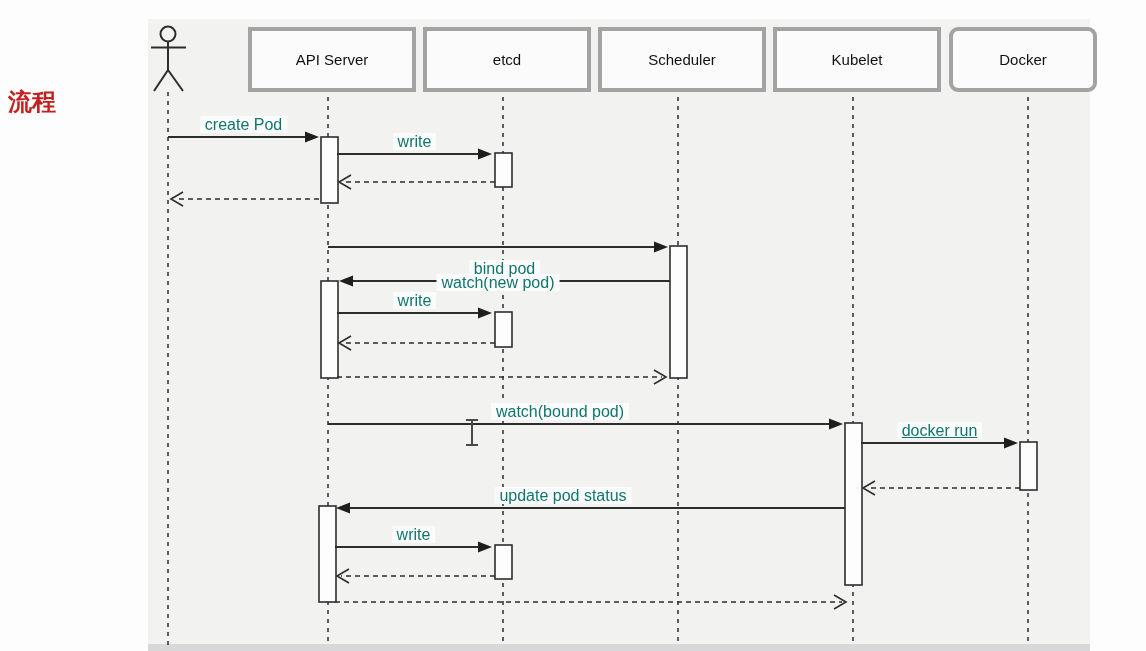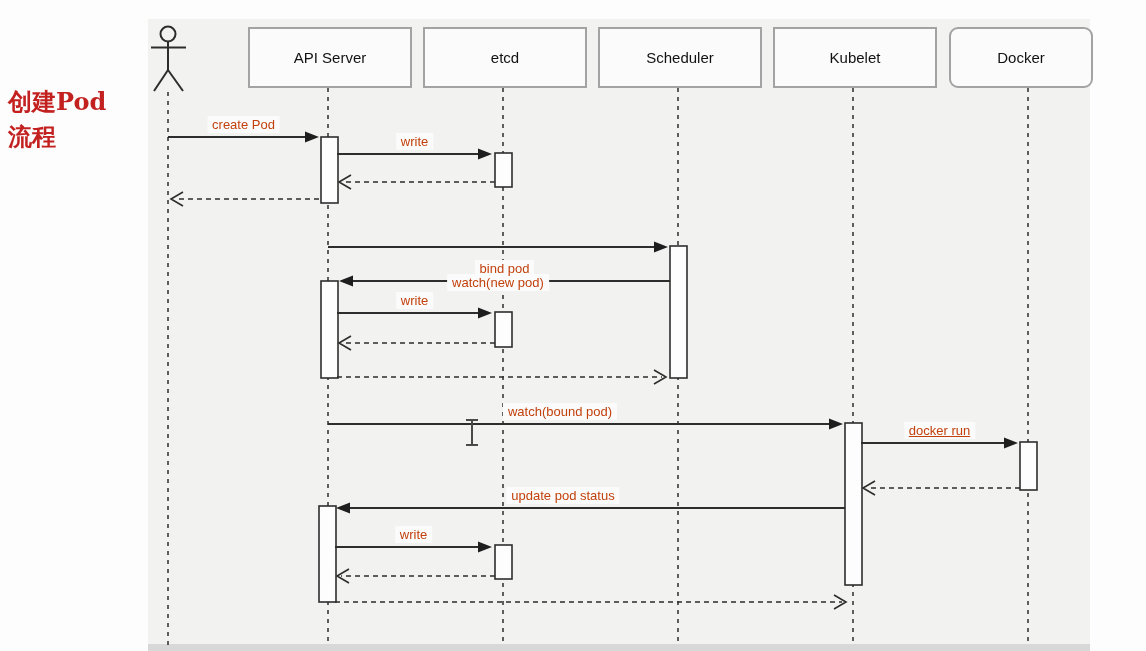--- a/index.html
+++ b/index.html
@@ -3,34 +3,33 @@
 <meta charset="utf-8">
 <style>
   html,body{margin:0;padding:0;background:#fdfdfd;font-family:"Liberation Sans",sans-serif;}
   .canvas{position:relative;width:1146px;height:651px;overflow:hidden;background:#fdfdfd;}
   .panel{position:absolute;left:148px;top:19px;width:942px;height:625px;background:#f2f2f1;}
   .bottom-strip{position:absolute;left:148px;top:644px;width:942px;height:7px;background:#d8d8d8;}
   .note{position:absolute;left:8px;top:84px;font-size:24px;line-height:35px;
         font-family:"DejaVu Serif","Liberation Serif",serif;font-weight:600;}
   .note div{white-space:nowrap;}
   svg.layer{position:absolute;left:0;top:0;}
-  .participant{position:absolute;top:27px;height:57px;background:#fbfbfb;border:2px solid #a3a3a3;
+  .participant{position:absolute;top:27px;height:57px;background:#fbfbfb;border:4px solid #a3a3a3;
         display:flex;align-items:center;justify-content:center;font-size:15px;color:#111;box-sizing:content-box;}
-  .msg-label{position:absolute;transform:translateX(-50%);font-size:13px;color:#c2410c;
+  .msg-label{position:absolute;transform:translateX(-50%);font-size:16px;color:#0f766e;
         background:#fbfbfb;padding:0 5px;white-space:nowrap;line-height:17px;}
 </style>
 </head>
 <body>
 
 <div class="canvas">
   <div class="panel"></div>
   <div class="bottom-strip"></div>
 
   <div class="note" style="color: rgb(195, 32, 32);">
-    <div>创建Pod</div>
     <div>流程</div>
   </div>
 
   <svg class="layer" width="1146" height="651">
       <line x1="168" y1="92" x2="168" y2="645" stroke="#2d2d2d" stroke-width="1.5" stroke-dasharray="4 5"></line>
       <line x1="328" y1="88" x2="328" y2="645" stroke="#2d2d2d" stroke-width="1.5" stroke-dasharray="4 5"></line>
       <line x1="503" y1="88" x2="503" y2="645" stroke="#2d2d2d" stroke-width="1.5" stroke-dasharray="4 5"></line>
       <line x1="678" y1="88" x2="678" y2="645" stroke="#2d2d2d" stroke-width="1.5" stroke-dasharray="4 5"></line>
       <line x1="853" y1="88" x2="853" y2="645" stroke="#2d2d2d" stroke-width="1.5" stroke-dasharray="4 5"></line>
       <line x1="1028" y1="88" x2="1028" y2="645" stroke="#2d2d2d" stroke-width="1.5" stroke-dasharray="4 5"></line>

